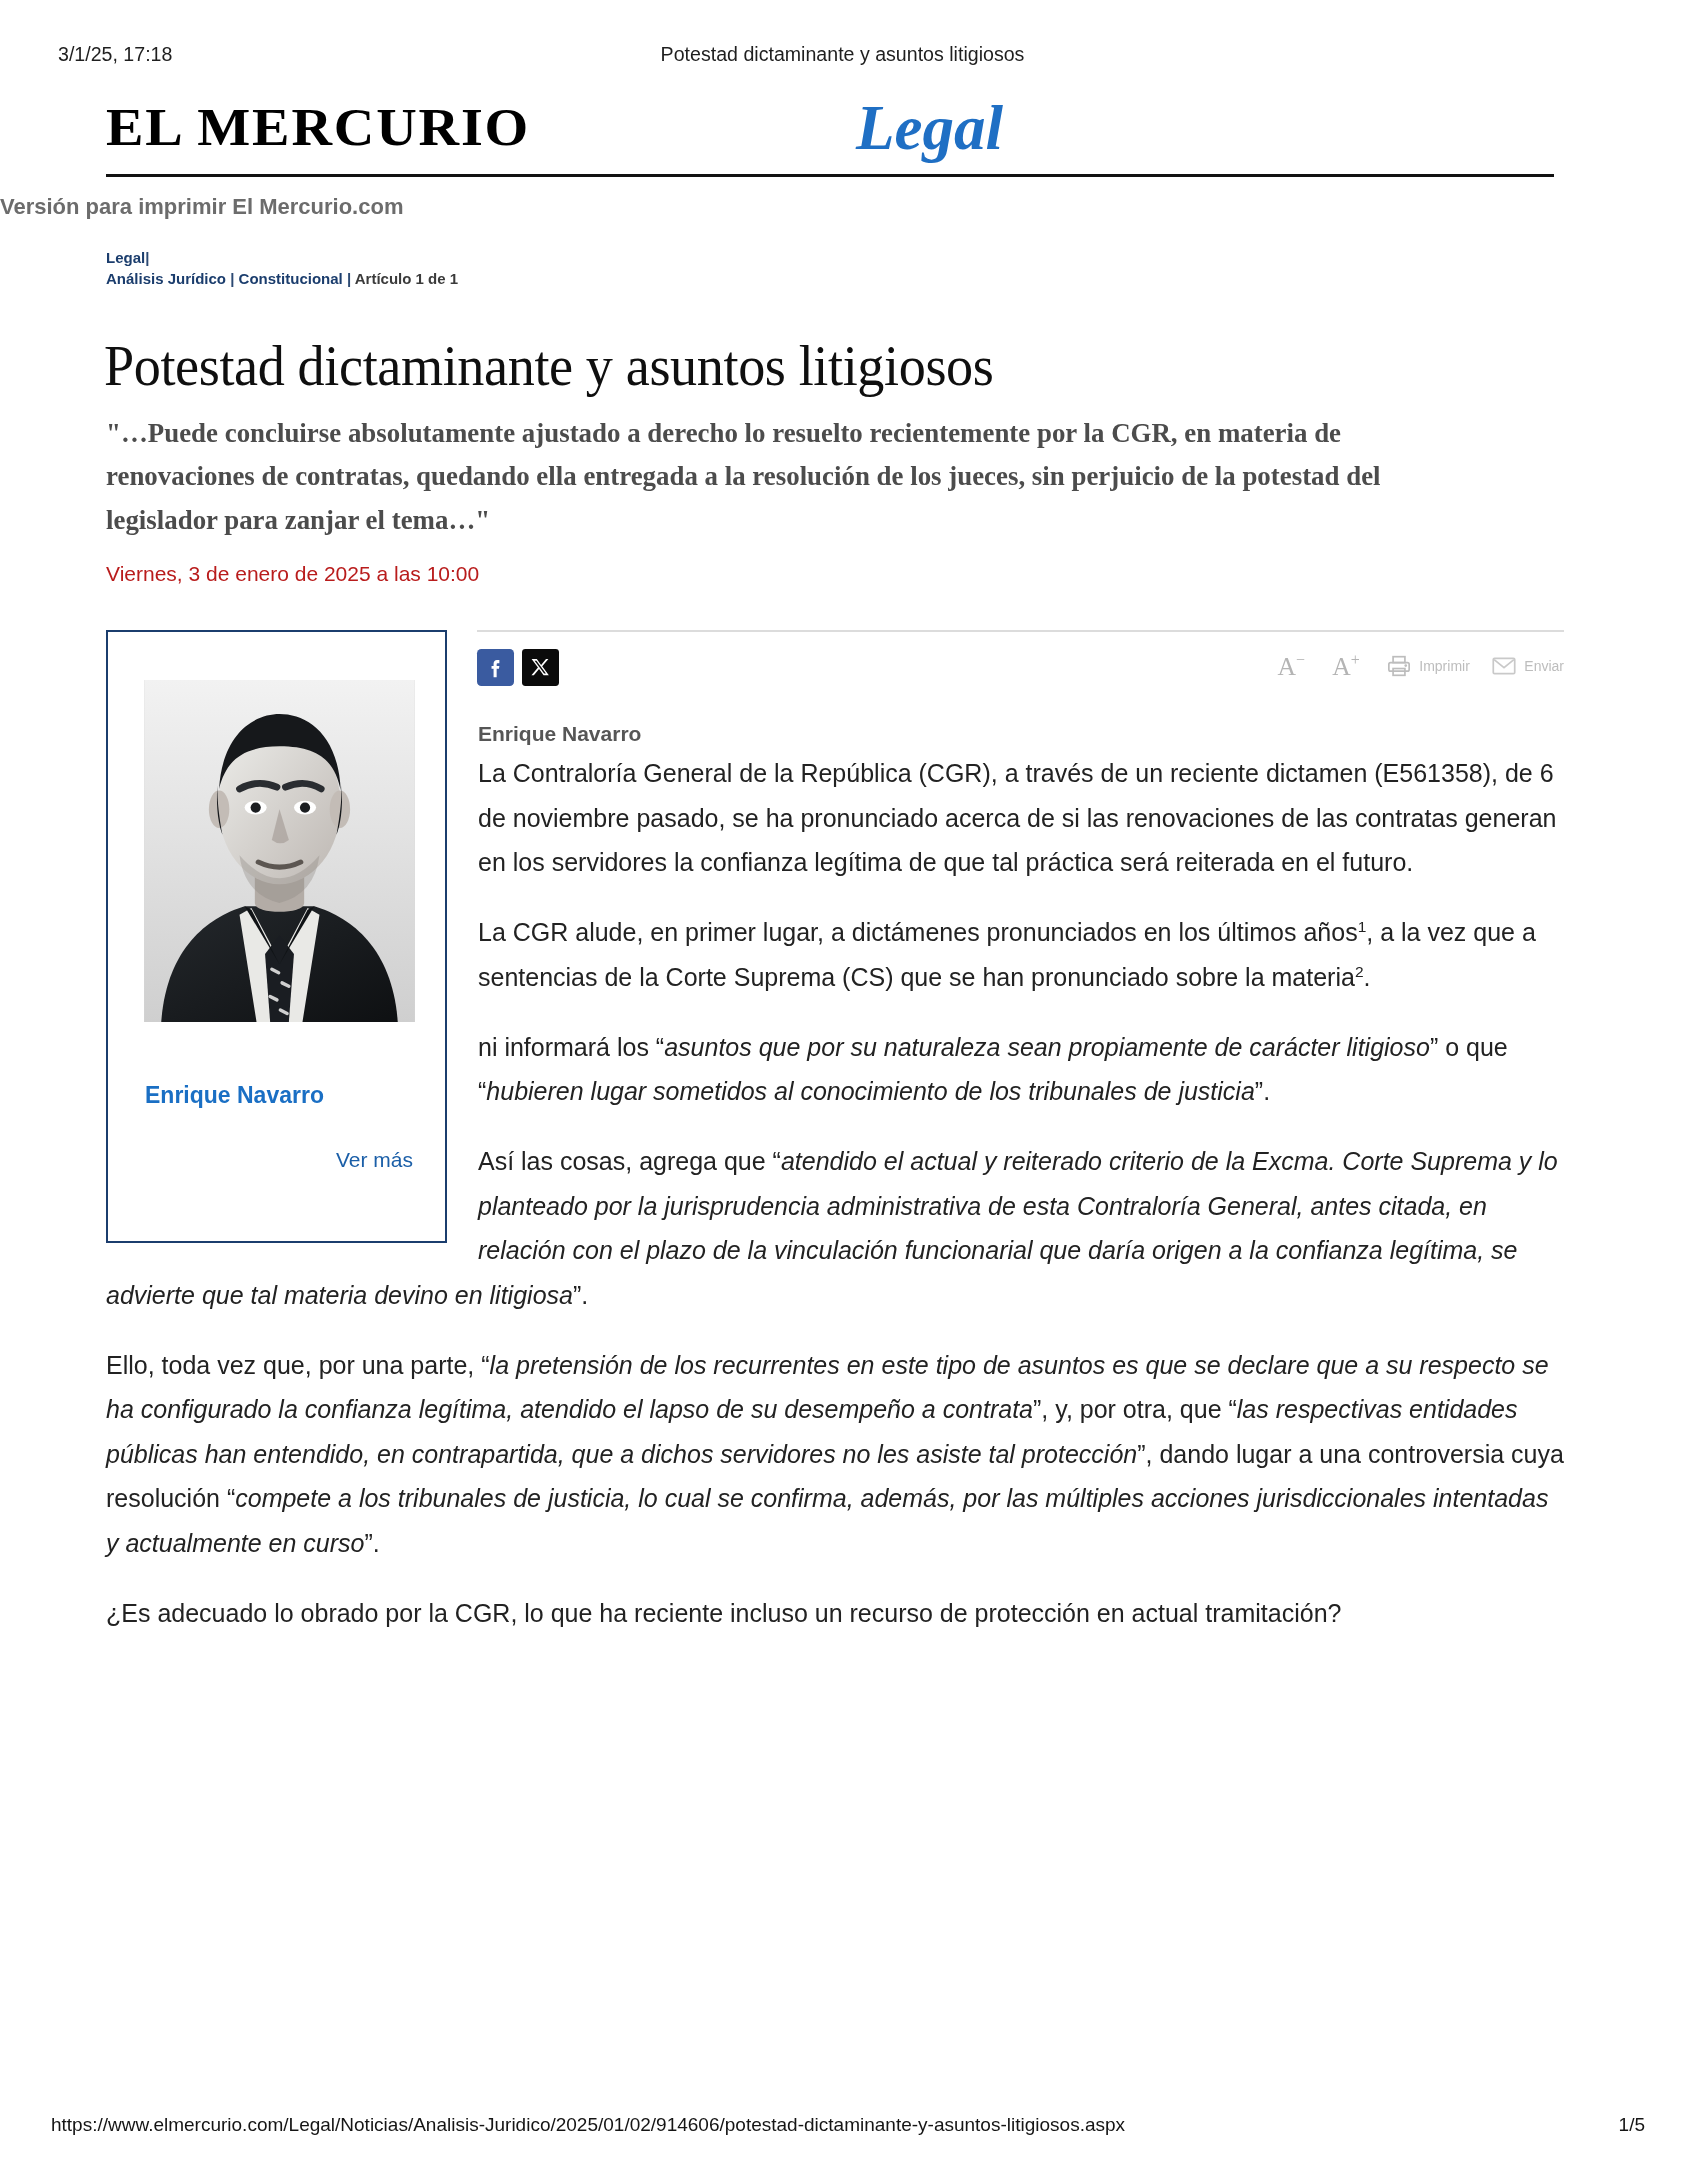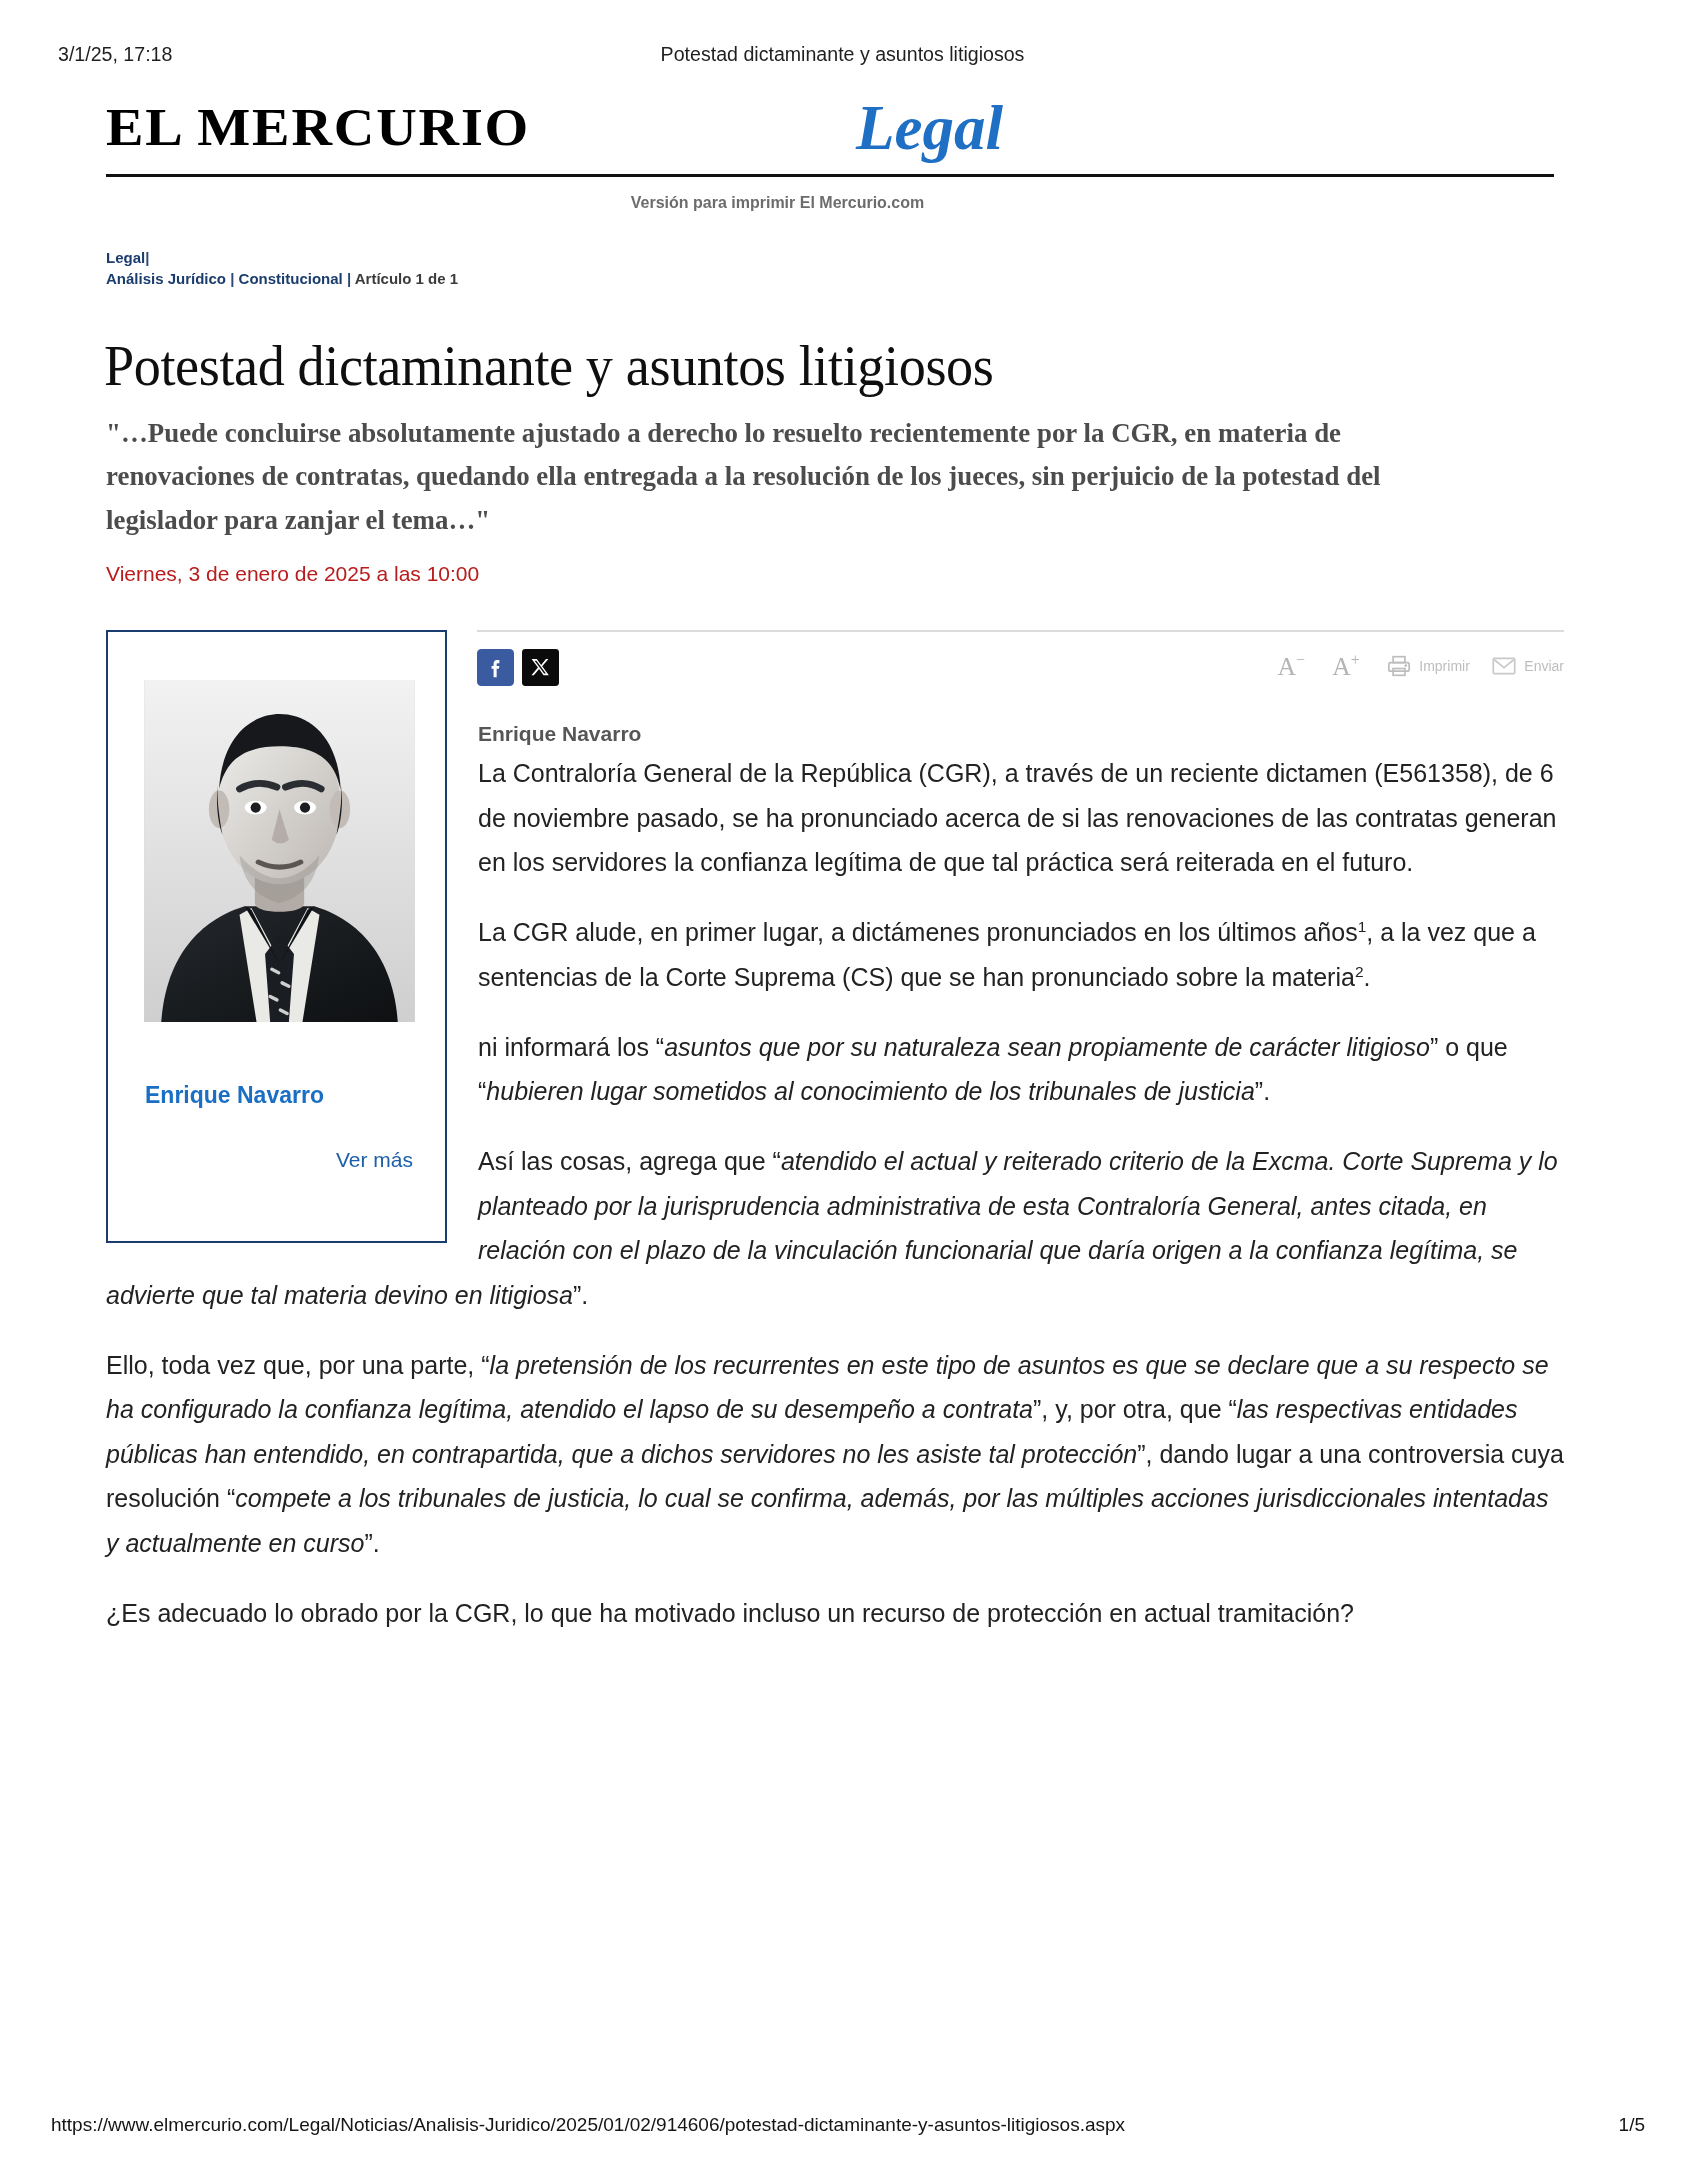--- a/index.html
+++ b/index.html
@@ -87,22 +87,22 @@
     height: 3.4px;
     background: #111111;
   }
 
   
   .version-line {
     position: absolute;
     top: 194px;
     left: 0;
     width: 1555px;
-    text-align: center;
-    font-size: 16px;
+    text-align: left;
+    font-size: 22px;
     font-weight: bold;
     color: #6c6c6c;
   }
 
   
   .breadcrumb {
     position: absolute;
     left: 106px;
     top: 247px;
     font-size: 15px;
@@ -449,21 +449,21 @@
     </div>
 
     <div class="byline">Enrique Navarro</div>
 
     <div class="body-text" id="body-text">
         <p class="indent"><span>La Contraloría General de la República (CGR), a través de un reciente dictamen (E561358), de 6 de noviembre pasado, se ha pronunciado acerca de si las renovaciones de las contratas generan en los servidores la confianza legítima de que tal práctica será reiterada en el futuro.</span></p>
         <p class="indent"><span>La CGR alude, en primer lugar, a dictámenes pronunciados en los últimos años</span><sup>1</sup><span>, a la vez que a sentencias de la Corte Suprema (CS) que se han pronunciado sobre la materia</span><sup>2</sup><span>.</span></p>
         <p><span>ni informará los “</span><em>asuntos que por su naturaleza sean propiamente de carácter litigioso</em><span>” o que “</span><em>hubieren lugar sometidos al conocimiento de los tribunales de justicia</em><span>”.</span></p>
         <p><span>Así las cosas, agrega que “</span><em>atendido el actual y reiterado criterio de la Excma. Corte Suprema y lo planteado por la jurisprudencia administrativa de esta Contraloría General, antes citada, en relación con el plazo de la vinculación funcionarial que daría origen a la confianza legítima, se advierte que tal materia devino en litigiosa</em><span>”.</span></p>
         <p><span>Ello, toda vez que, por una parte, “</span><em>la pretensión de los recurrentes en este tipo de asuntos es que se declare que a su respecto se ha configurado la confianza legítima, atendido el lapso de su desempeño a contrata</em><span>”, y, por otra, que “</span><em>las respectivas entidades públicas han entendido, en contrapartida, que a dichos servidores no les asiste tal protección</em><span>”, dando lugar a una controversia cuya resolución “</span><em>compete a los tribunales de justicia, lo cual se confirma, además, por las múltiples acciones jurisdiccionales intentadas y actualmente en curso</em><span>”.</span></p>
-        <p><span>¿Es adecuado lo obrado por la CGR, lo que ha motivado incluso un recurso de protección en actual tramitación?</span></p>
+        <p><span>¿Es adecuado lo obrado por la CGR, lo que ha reciente incluso un recurso de protección en actual tramitación?</span></p>
       </div>
 
   </div>
 
   <div class="footer">
     <span class="f-url">https://www.elmercurio.com/Legal/Noticias/Analisis-Juridico/2025/01/02/914606/potestad-dictaminante-y-asuntos-litigiosos.aspx</span>
     <span class="f-page">1/5</span>
   </div>
 
 </div>

